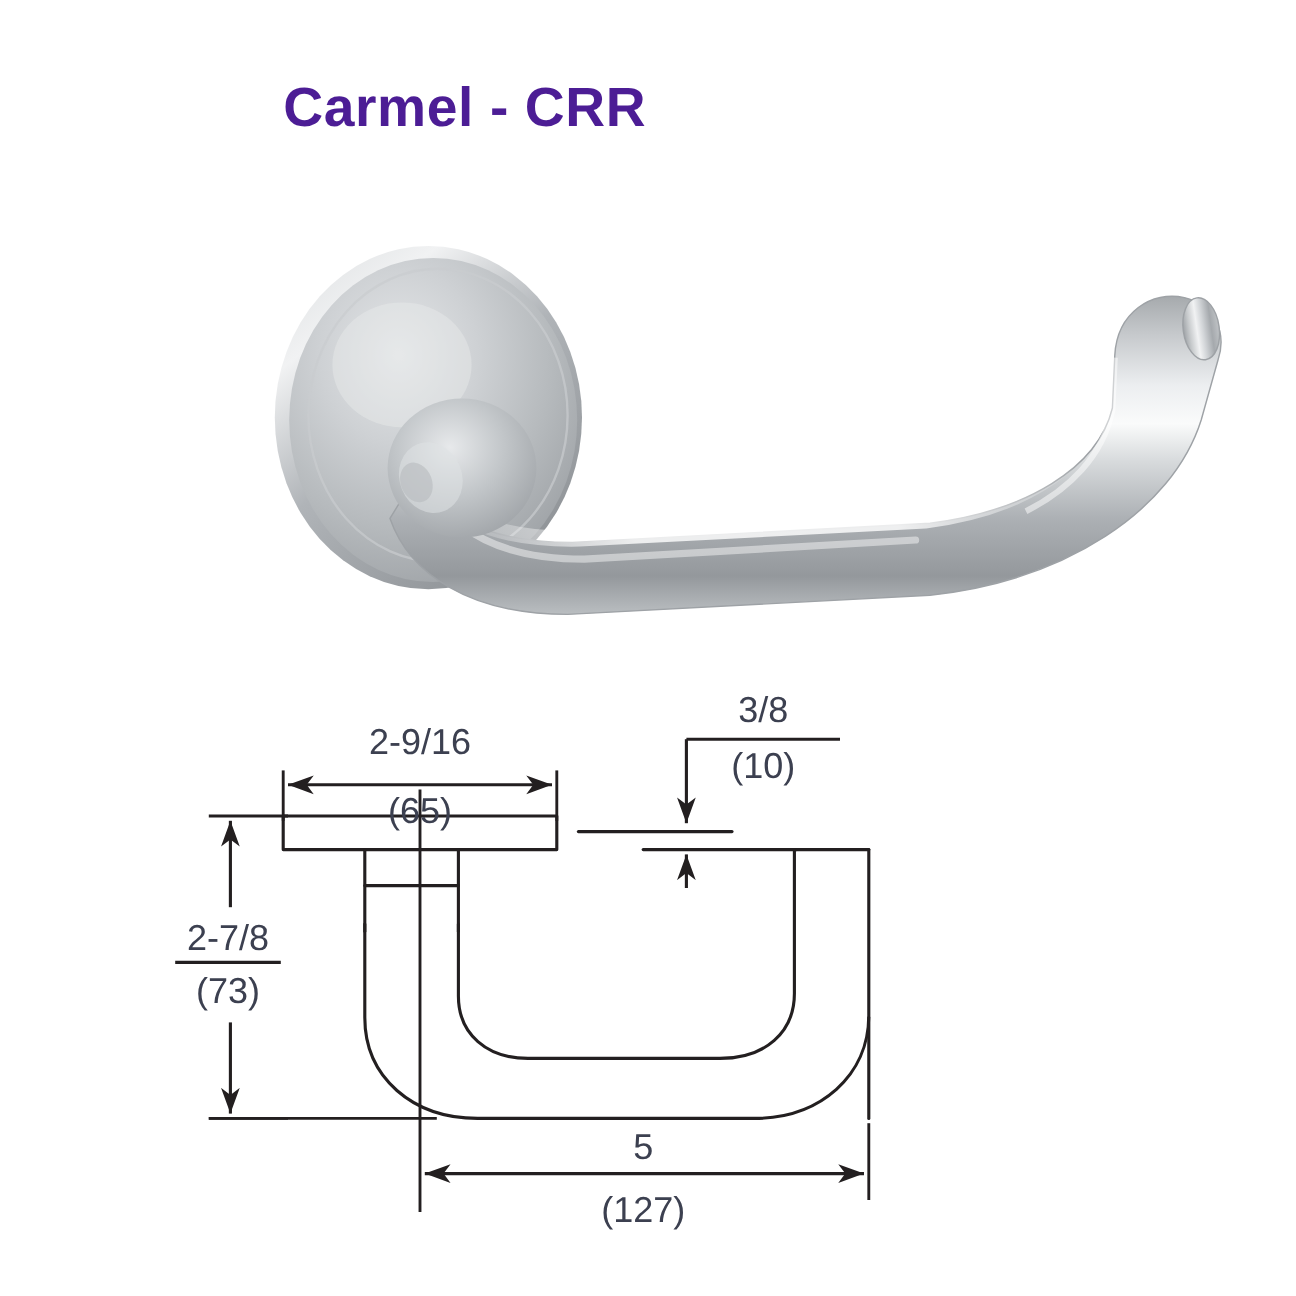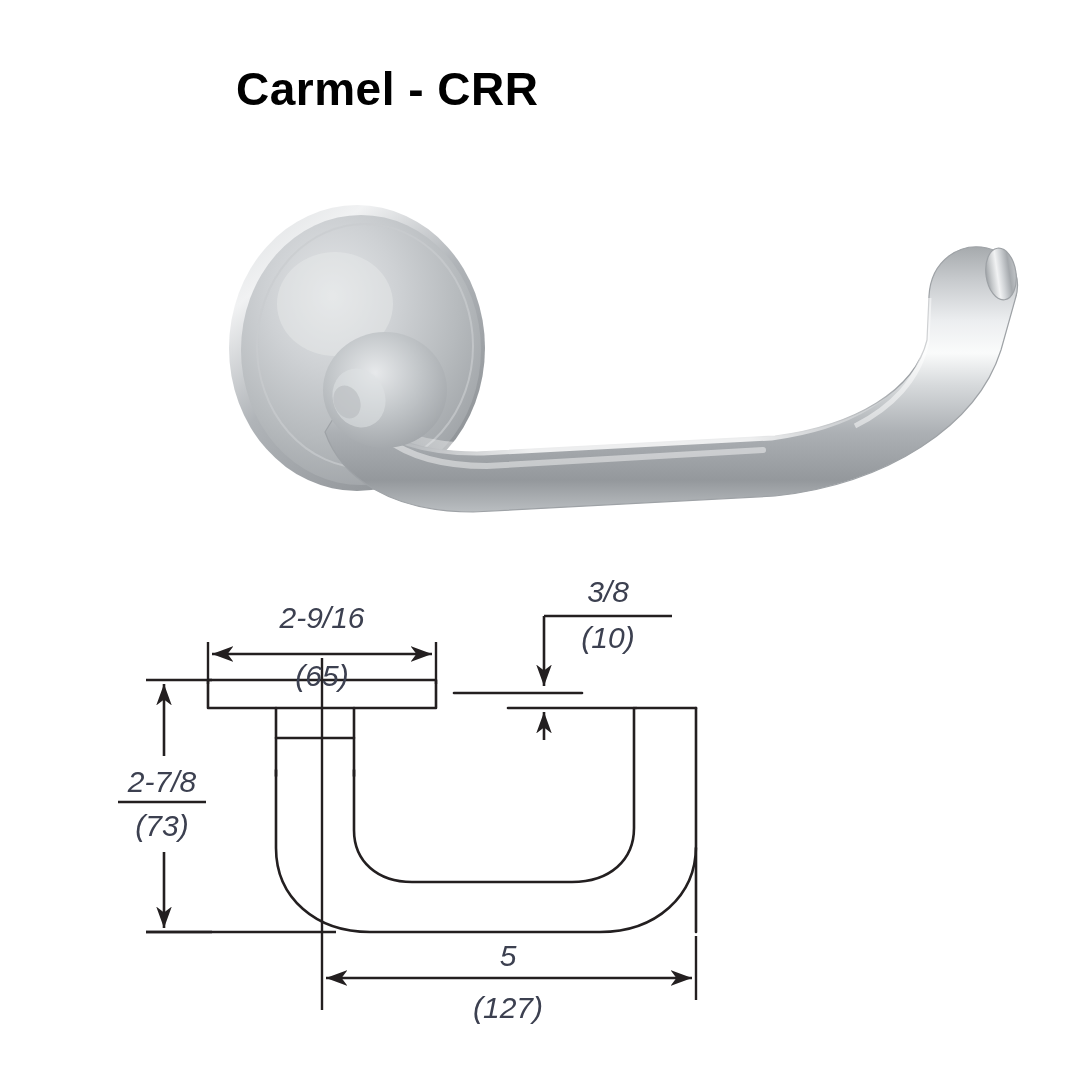--- a/index.html
+++ b/index.html
@@ -18,43 +18,42 @@
   }
 
   
   #product-title {
     position: absolute;
     left: 236px;
     top: 66px;
     font-size: 46px;
     font-weight: bold;
     letter-spacing: 0.5px;
-    color: #000000;
+    color: #4c1d95;
     white-space: nowrap;
     line-height: 1;
   }
 
   
   #product-photo {
     position: absolute;
     left: 215px;
     top: 200px;
     width: 810px;
     height: 320px;
   }
   #product-photo svg { display: block; width: 100%; height: 100%; }
 
   
   #tech-drawing {
     position: absolute;
-    left: 104px;
+    left: 132px;
     top: 580px;
     width: 640px;
     height: 460px;
-    font-style: italic;
   }
   #tech-drawing svg { display: block; width: 100%; height: 100%; overflow: visible; }
 
   .dim-text {
     font-family: "Liberation Sans", sans-serif;
     font-size: 30px;
     fill: #3c4050;
   }
   .part-line {
     fill: none;

